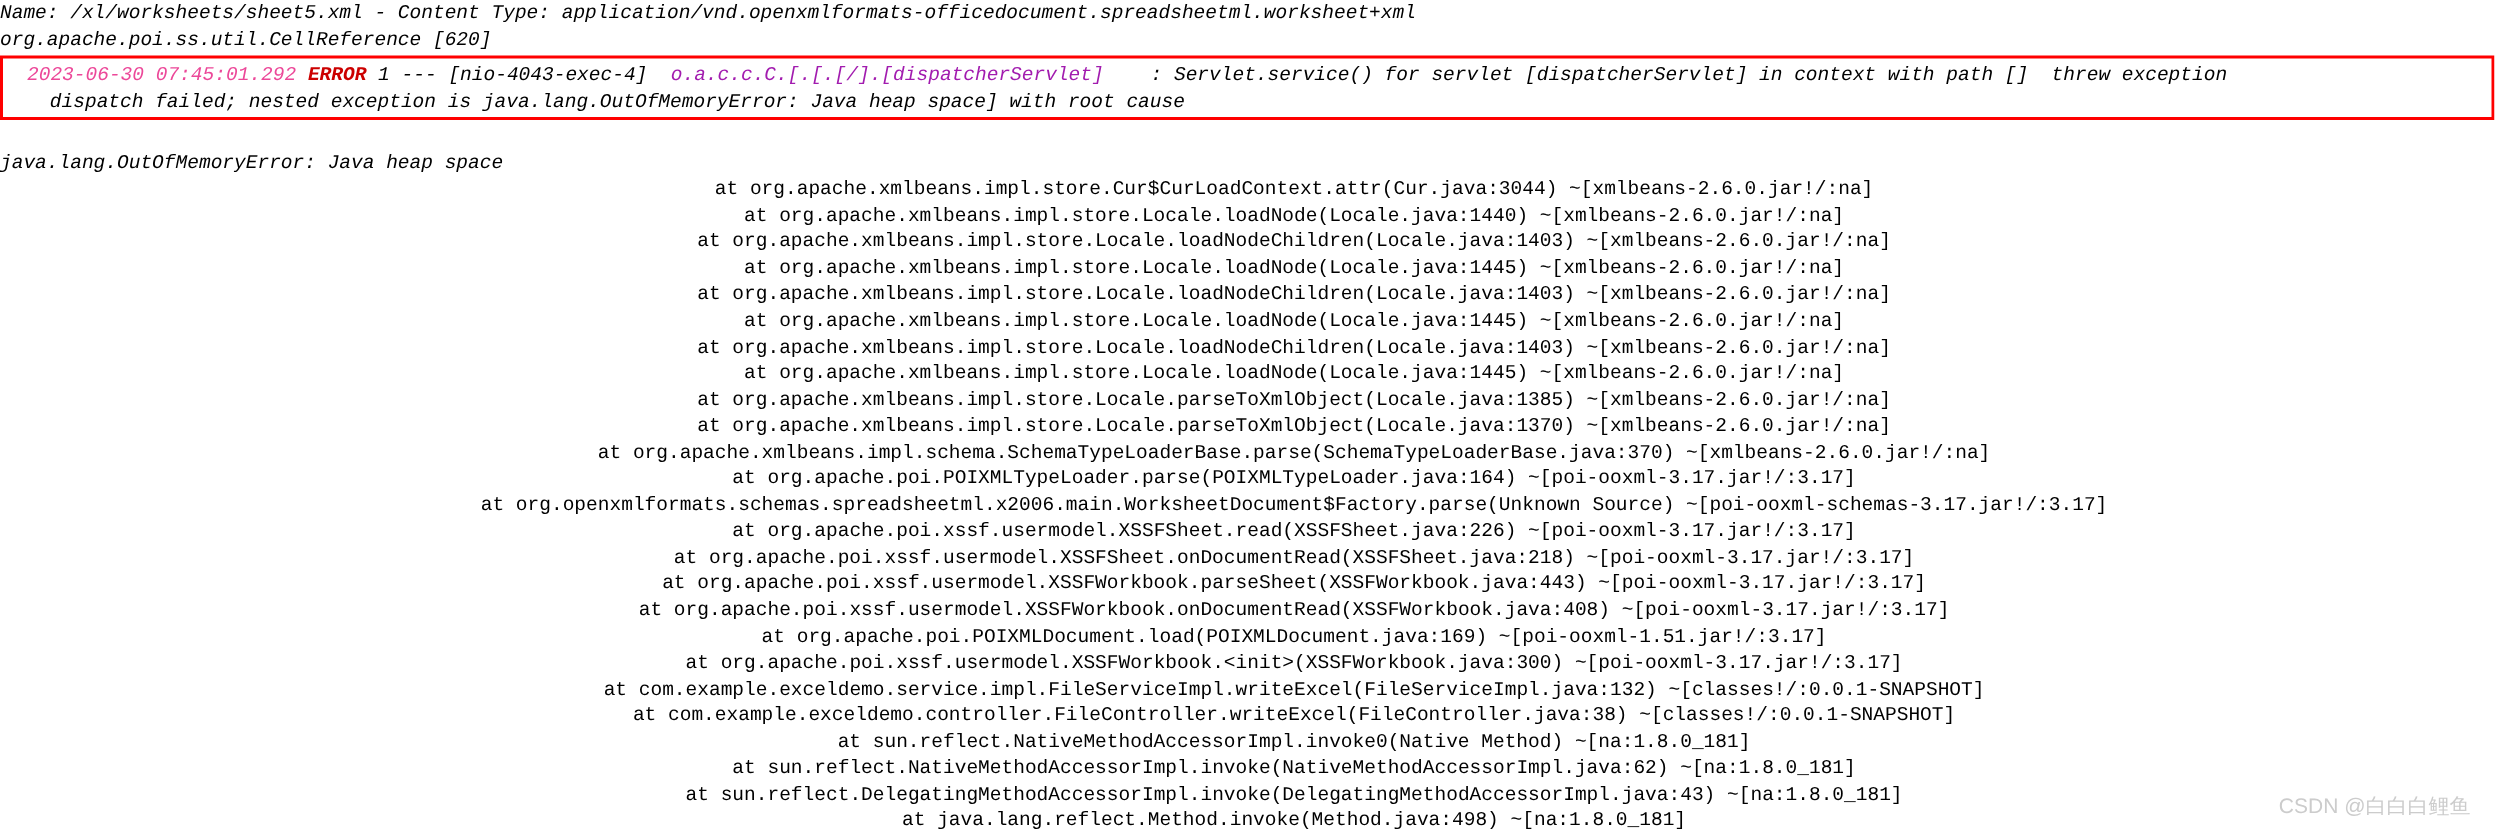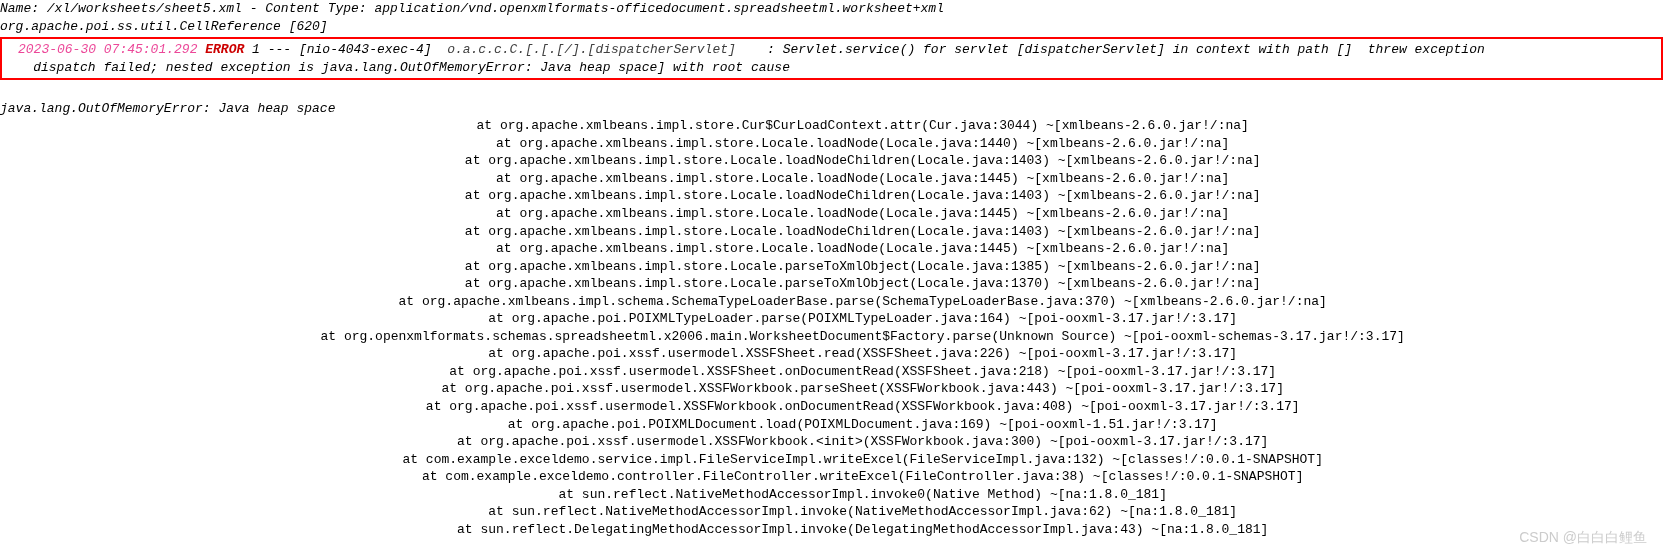--- a/index.html
+++ b/index.html
@@ -28,21 +28,21 @@
     }
     .timestamp {
       color: #ec4899;
       padding-left: 16px;
     }
     .error-level {
       color: #cc0000;
       font-weight: bold;
     }
     .logger-name {
-      color: #404040;
+      color: #a21caf;
       text-align: right;
     }
     .stack-line {
       color: #000000;
       white-space: pre;
       text-align: center;
     }
     .watermark {
       position: fixed;
       bottom: 8px;
@@ -84,15 +84,16 @@
     <div class="stack-line">        at org.apache.poi.xssf.usermodel.XSSFSheet.onDocumentRead(XSSFSheet.java:218) ~[poi-ooxml-3.17.jar!/:3.17]</div>
     <div class="stack-line">        at org.apache.poi.xssf.usermodel.XSSFWorkbook.parseSheet(XSSFWorkbook.java:443) ~[poi-ooxml-3.17.jar!/:3.17]</div>
     <div class="stack-line">        at org.apache.poi.xssf.usermodel.XSSFWorkbook.onDocumentRead(XSSFWorkbook.java:408) ~[poi-ooxml-3.17.jar!/:3.17]</div>
     <div class="stack-line">        at org.apache.poi.POIXMLDocument.load(POIXMLDocument.java:169) ~[poi-ooxml-1.51.jar!/:3.17]</div>
     <div class="stack-line">        at org.apache.poi.xssf.usermodel.XSSFWorkbook.&lt;init&gt;(XSSFWorkbook.java:300) ~[poi-ooxml-3.17.jar!/:3.17]</div>
     <div class="stack-line">        at com.example.exceldemo.service.impl.FileServiceImpl.writeExcel(FileServiceImpl.java:132) ~[classes!/:0.0.1-SNAPSHOT]</div>
     <div class="stack-line">        at com.example.exceldemo.controller.FileController.writeExcel(FileController.java:38) ~[classes!/:0.0.1-SNAPSHOT]</div>
     <div class="stack-line">        at sun.reflect.NativeMethodAccessorImpl.invoke0(Native Method) ~[na:1.8.0_181]</div>
     <div class="stack-line">        at sun.reflect.NativeMethodAccessorImpl.invoke(NativeMethodAccessorImpl.java:62) ~[na:1.8.0_181]</div>
     <div class="stack-line">        at sun.reflect.DelegatingMethodAccessorImpl.invoke(DelegatingMethodAccessorImpl.java:43) ~[na:1.8.0_181]</div>
+    <div class="stack-line">        at java.lang.reflect.Method.invoke(Method.java:498) ~[na:1.8.0_181]</div>
   </div>
 
 <div class="watermark">CSDN @白白白鲤鱼</div>
 
 </body></html>

